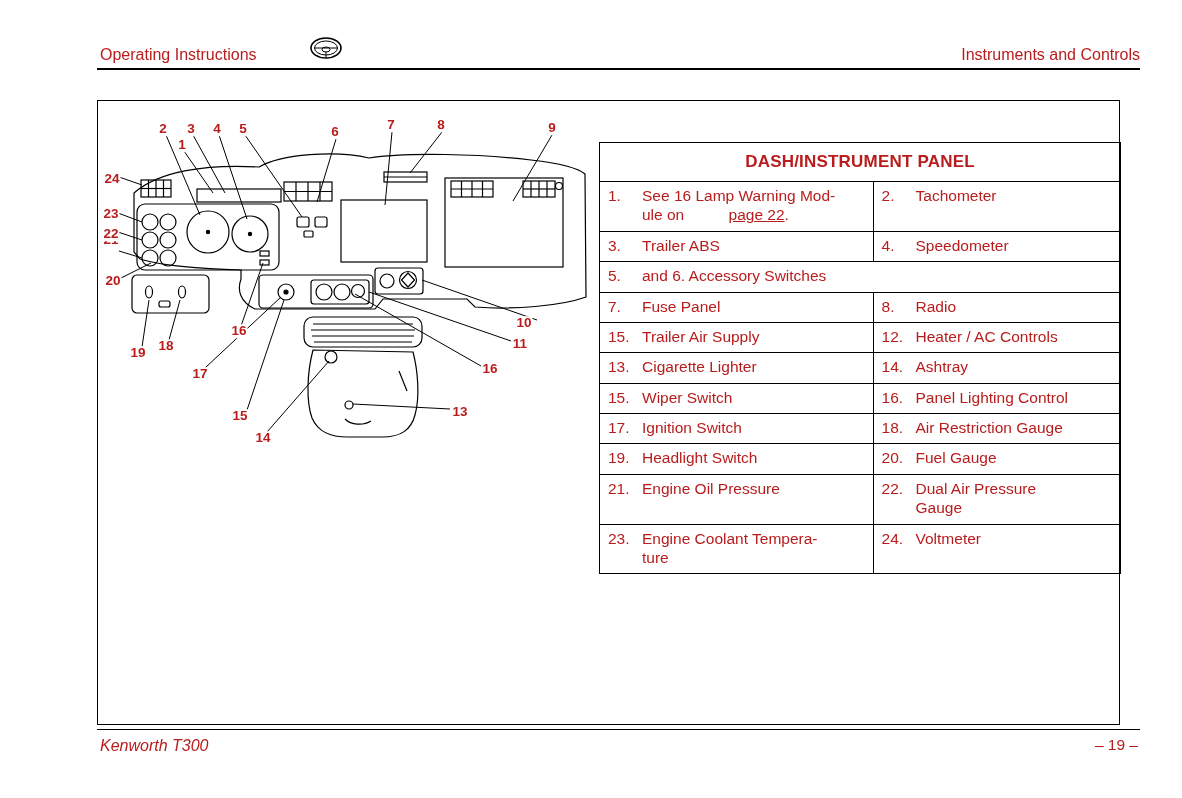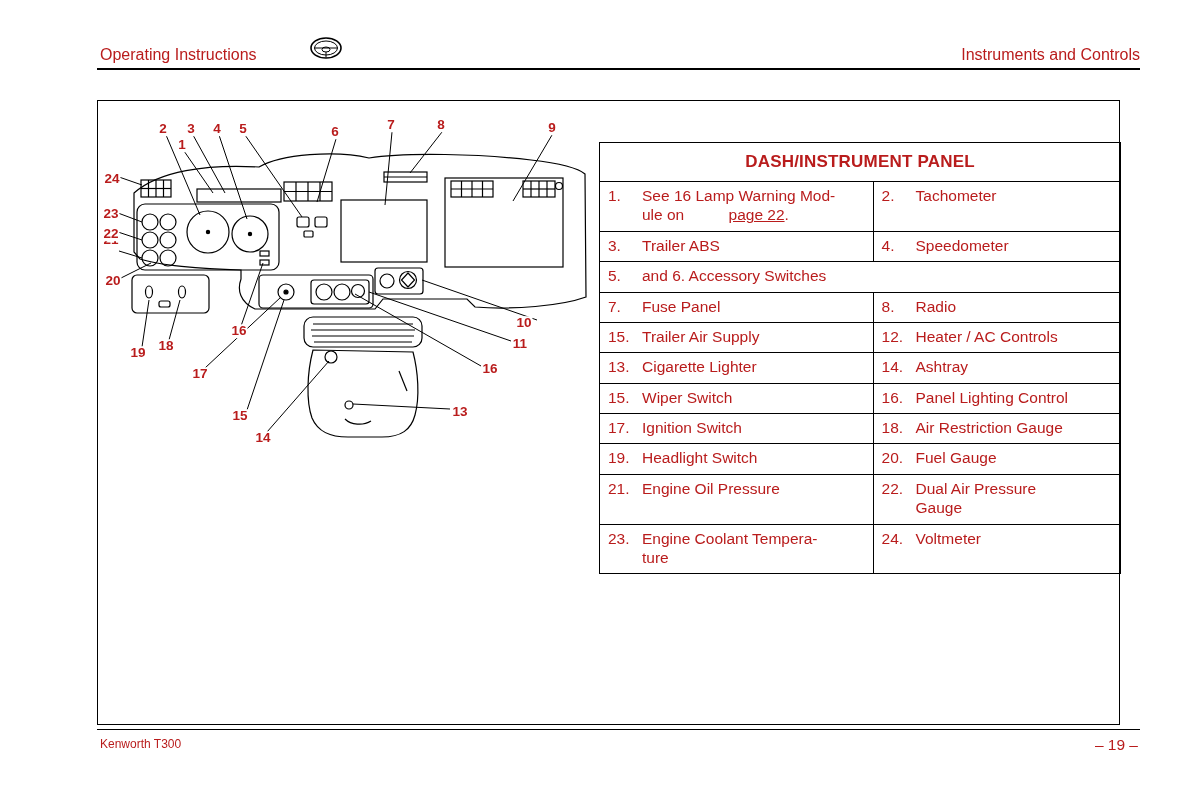--- a/index.html
+++ b/index.html
@@ -10,21 +10,21 @@
     background: #ffffff;
     font-family: "Liberation Sans", sans-serif;
     color: #b91c1c;
     overflow: hidden;
   }
   .hdr-left  { position:absolute; left:100px; top:46px; font-size:16px; }
   .wheel     { position:absolute; left:306px; top:35px; }
   .hdr-right { position:absolute; right:42px; top:46px; font-size:16px; }
   .rule-top    { position:absolute; left:97px; right:42px; top:68px; border-top:2px solid #000; }
   .rule-bottom { position:absolute; left:97px; right:42px; top:729px; border-top:1.5px solid #000; }
-  .ftr-left  { position:absolute; left:100px; top:737px; font-size:12px; }
+  .ftr-left  { position:absolute; left:100px; top:737px; font-size:16px; font-style:italic; }
   .ftr-right { position:absolute; right:44px; top:736px; font-size:15.5px; }
 
   .content-box {
     position:absolute; left:97px; top:100px;
     width:1023px; height:625px;
     border:1.6px solid #000;
   }
   .diagram-wrap { position:absolute; left:0; top:0; width:523px; height:372px; }
   .diagram-wrap svg { position:absolute; left:0; top:0; }
   .co {

